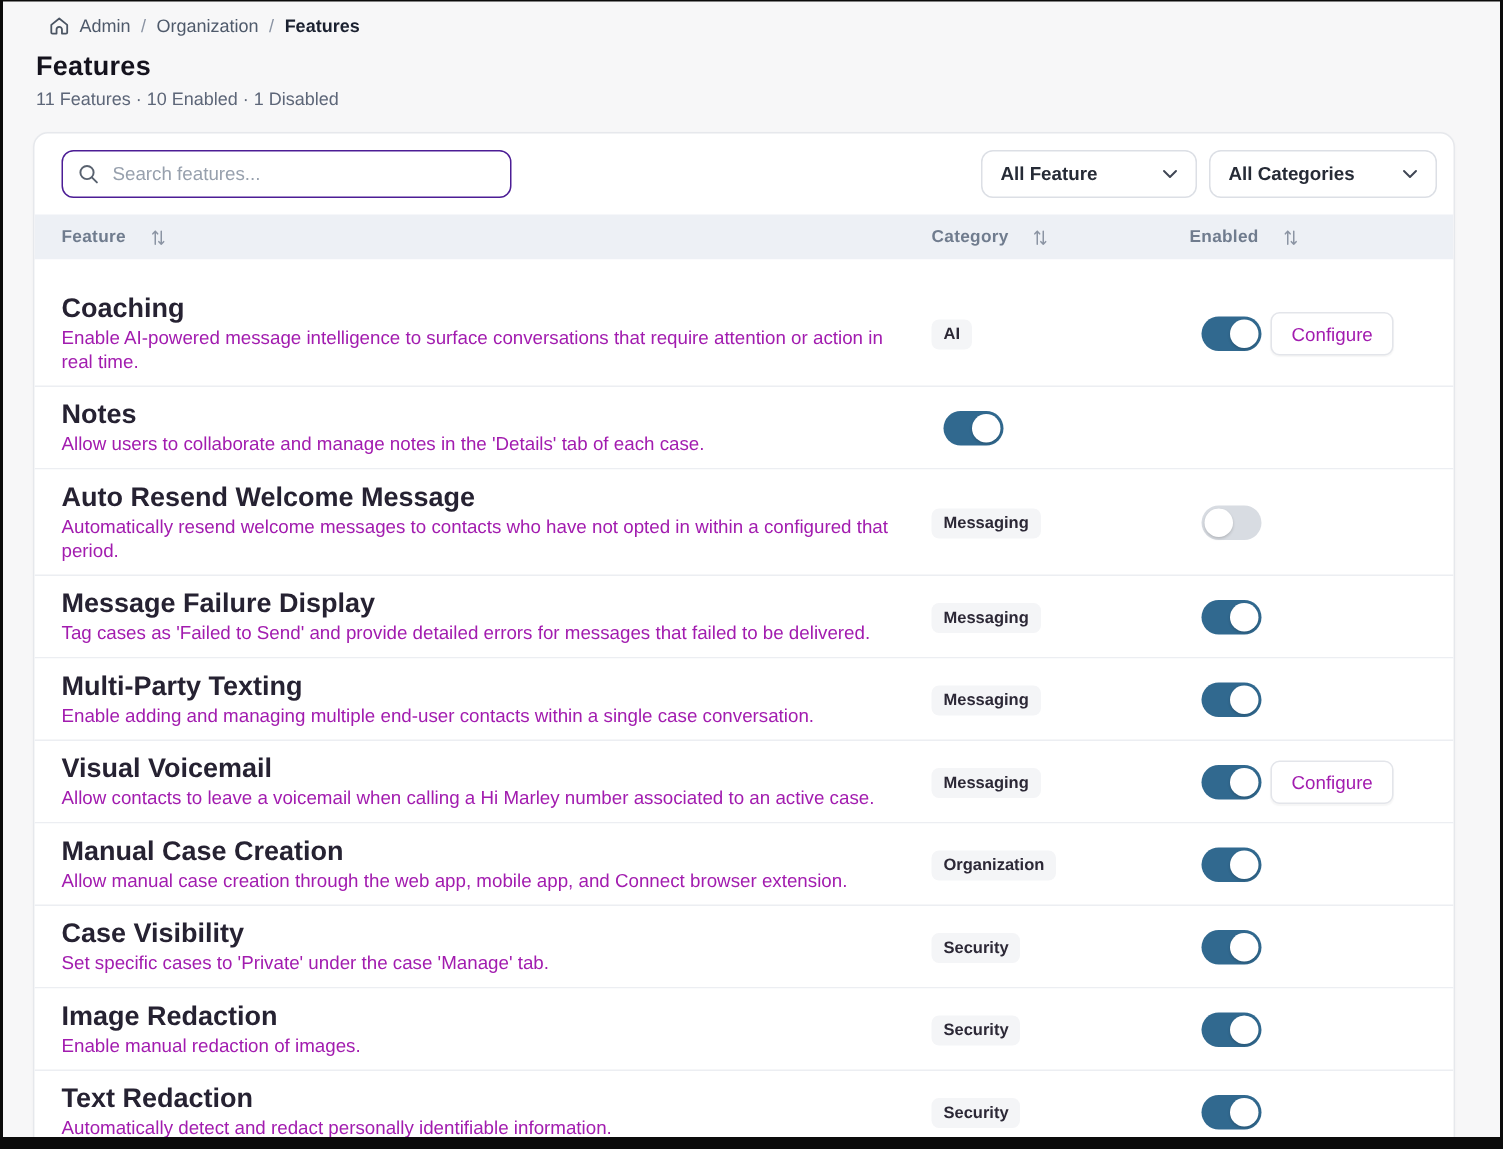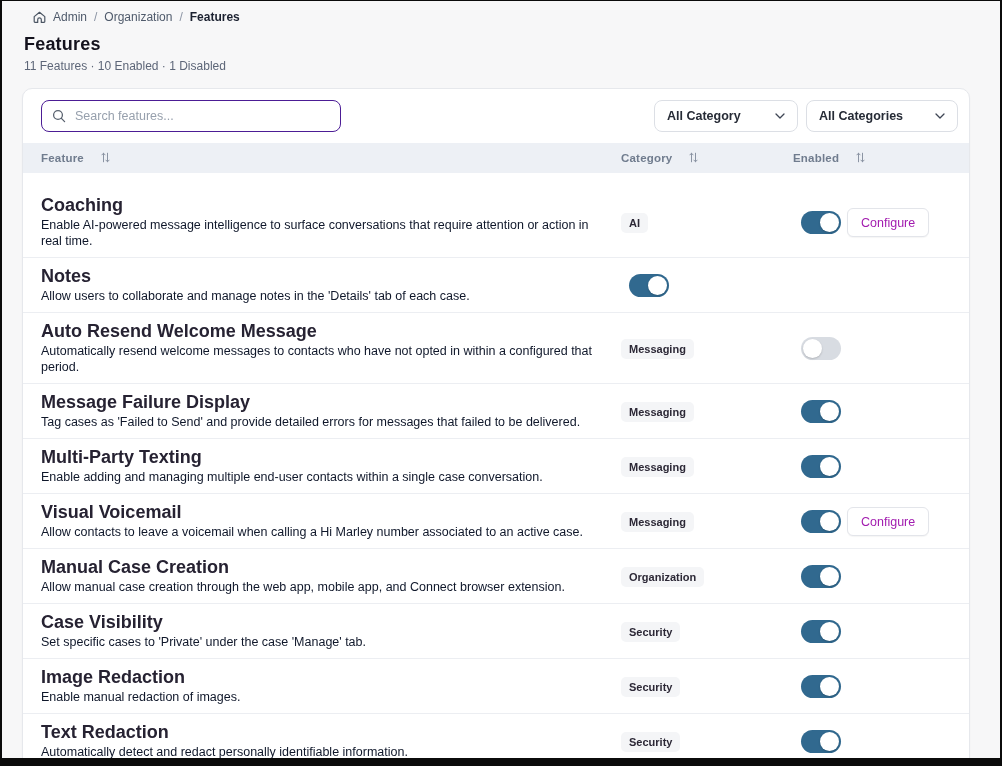--- a/index.html
+++ b/index.html
@@ -42,29 +42,29 @@
     font-size:12.5px;font-weight:600;color:#262b36;cursor:pointer;
   }
   .select.statuses{width:144px;}
   .select.categories{width:152px;}
   
   .thead{
     display:grid;grid-template-columns:580px 172px auto;align-items:center;
     background:#edf0f5;height:30px;padding-left:18px;
     font-size:11.5px;font-weight:600;color:#707c8e;letter-spacing:.2px;
   }
-  .th{display:flex;align-items:flex-start;gap:17px;cursor:pointer;}
+  .th{display:flex;align-items:flex-end;gap:17px;cursor:pointer;}
   .row{
     display:grid;grid-template-columns:580px 172px auto;align-items:center;
     padding:9px 0 8px 18px;border-bottom:1px solid #eceef2;background:#fff;
   }
   .row:first-child{padding-top:23px;}
   .feature-cell{padding-right:18px;}
   .feature-name{font-size:18px;line-height:19px;font-weight:600;color:#262232;}
-  .feature-desc{font-size:12.5px;line-height:16px;color:#0f172a;margin-top:2px;}
+  .feature-desc{font-size:12.5px;line-height:16px;color:#a21caf;margin-top:2px;}
   .category-cell{display:flex;}
   .badge{
     background:#f4f5f7;border-radius:5px;padding:4px 8px;
     font-size:11px;font-weight:600;color:#2c2836;white-space:nowrap;
   }
   .enabled-cell{display:flex;align-items:center;gap:6px;padding-left:8px;}
   .toggle{width:40px;height:23px;border-radius:12px;position:relative;cursor:pointer;flex:0 0 auto;}
   .toggle .knob{
     position:absolute;top:2px;width:19px;height:19px;border-radius:50%;background:#fff;
     box-shadow:0 1px 2px rgba(0,0,0,.18);
@@ -105,21 +105,21 @@
     <div class="toolbar">
       <div class="search-wrap">
         <svg width="14" height="14" viewBox="0 0 14 14" fill="none" stroke="#59626f" stroke-width="1.3" stroke-linecap="round">
           <circle cx="6" cy="6" r="4.4"></circle>
           <path d="M9.4 9.4 L12.6 12.6"></path>
         </svg>
         <input class="search-input" type="text" placeholder="Search features..." style="">
       </div>
       <div class="filters">
         <div class="select statuses">
-          <span>All Category</span>
+          <span>All Feature</span>
           <svg width="10" height="6" viewBox="0 0 10 6" fill="none" stroke="#3f4654" stroke-width="1.3" stroke-linecap="round" stroke-linejoin="round">
               <path d="M1 1 L5 5 L9 1"></path>
             </svg>
         </div>
         <div class="select categories">
           <span>All Categories</span>
           <svg width="10" height="6" viewBox="0 0 10 6" fill="none" stroke="#3f4654" stroke-width="1.3" stroke-linecap="round" stroke-linejoin="round">
               <path d="M1 1 L5 5 L9 1"></path>
             </svg>
         </div>

